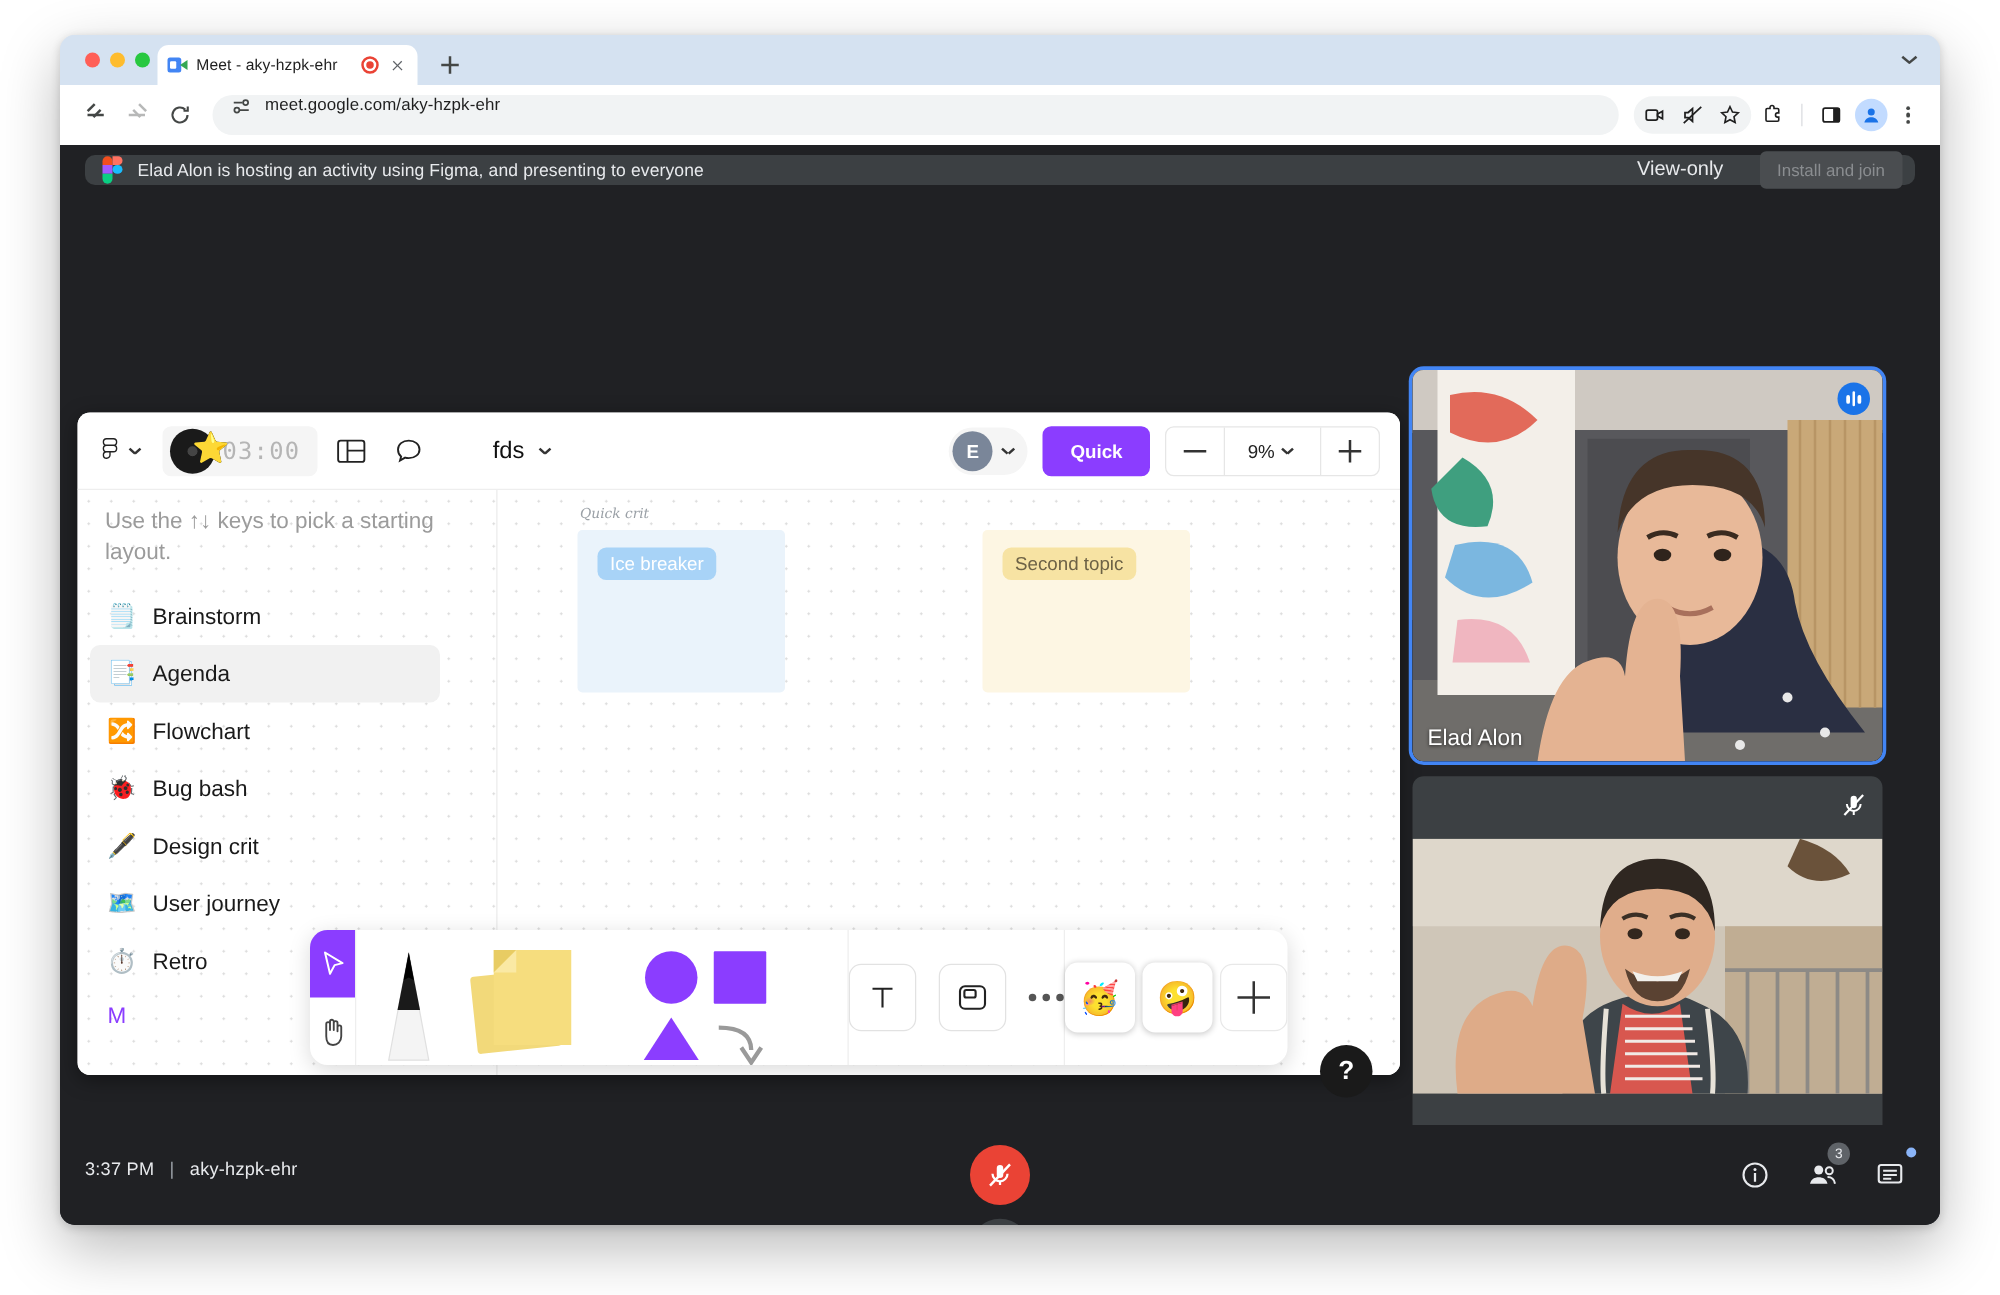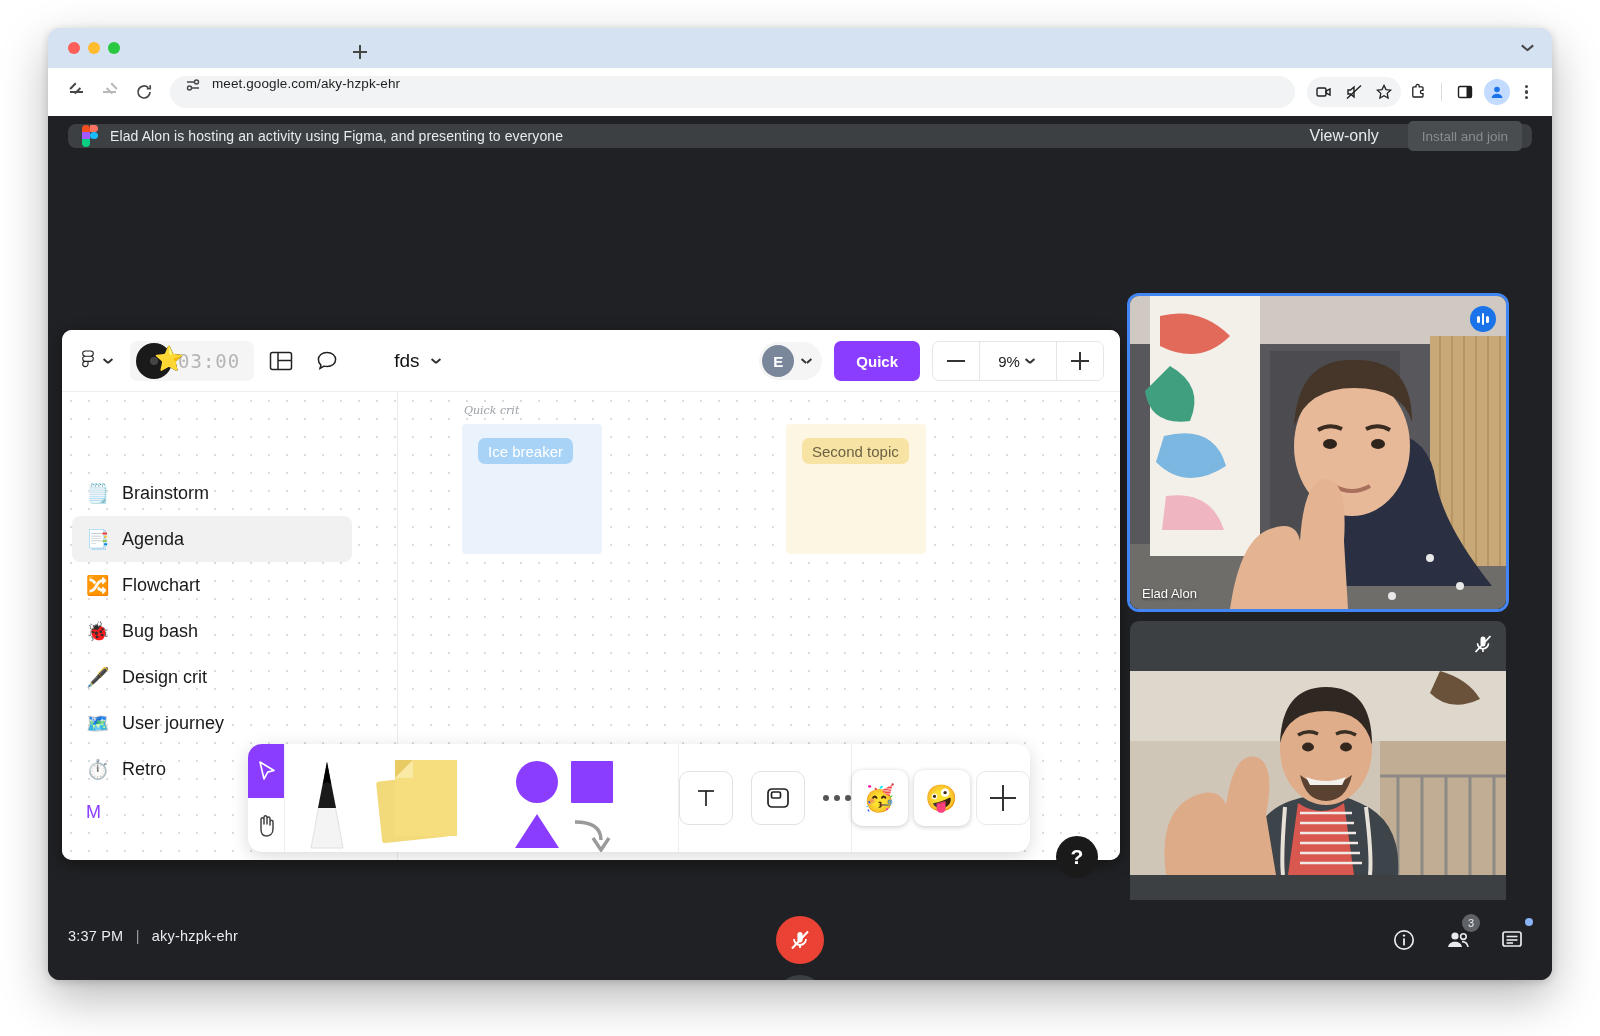--- a/index.html
+++ b/index.html
@@ -137,21 +137,21 @@
   .hint{position:absolute;left:22px;top:12px;width:290px;font-size:18px;color:#9b9b9b;line-height:1.38;}
   .tpl-list{position:absolute;left:10px;top:78px;width:280px;}
   .tpl{height:46px;display:flex;align-items:center;gap:14px;padding:0 14px;border-radius:8px;}
   .tpl.sel{background:#f1f1f1;}
   .tpl-emoji{font-size:19px;width:22px;text-align:center;}
   .tpl-label{font-size:18px;color:#1a1a1a;}
   .more-link{position:absolute;left:24px;top:410px;font-size:18px;color:#8b3dff;}
 
   .quick-sync{position:absolute;left:32px;top:12px;font-size:11px;color:#9aa0a6;
               font-family:"DejaVu Serif",serif;font-style:italic;}
-  .col{position:absolute;top:32px;width:140px;height:130px;border-radius:4px;}
+  .col{position:absolute;top:32px;width:166px;height:130px;border-radius:4px;}
   .col.c1{left:30px;background:#eaf3fb;}
   .col.c2{left:192px;background:#ecf6ee;}
   .col.c3{left:354px;background:#fdf6e3;}
   .chip{position:absolute;left:16px;top:14px;height:26px;border-radius:7px;display:flex;
         align-items:center;padding:0 10px;font-size:15px;}
   .chip.b{background:#a8d3f7;color:#fff;}
   .chip.g{background:#a9e3bd;color:#fff;}
   .chip.y{background:#f7e3a3;color:#6d6246;}
 
   
@@ -181,21 +181,21 @@
   .plus-ic{position:relative;width:26px;height:26px;}
   .plus-ic:before{content:"";position:absolute;left:0;top:12px;width:26px;height:2px;background:#333;}
   .plus-ic:after{content:"";position:absolute;left:12px;top:0;width:2px;height:26px;background:#333;}
 
   .help-fab{position:absolute;left:1008px;top:720px;width:42px;height:42px;border-radius:50%;
             background:#1a1a1a;color:#fff;display:flex;align-items:center;justify-content:center;
             font-size:21px;font-weight:600;}
 
   
   .tile{position:absolute;border-radius:8px;overflow:hidden;}
-  .tile-name{position:absolute;left:12px;bottom:8px;color:#fff;font-size:13px;
+  .tile-name{position:absolute;left:12px;bottom:8px;color:#fff;font-size:18px;
              text-shadow:0 1px 3px rgba(0,0,0,.7);}
   .tile1{left:1082px;top:180px;width:376px;height:313px;background:#000;
          box-shadow:0 0 0 3px #4285f4; border-radius:9px;}
   .tile2{left:1082px;top:505px;width:376px;height:311px;background:#3c4043;border-radius:9px;}
 
   .speak-badge{position:absolute;right:10px;top:10px;width:26px;height:26px;border-radius:50%;
                background:#1a73e8;display:flex;align-items:center;justify-content:center;gap:2px;}
   .speak-badge i{width:2.6px;background:#fff;border-radius:2px;display:block;}
   .mic-off{position:absolute;right:12px;top:12px;width:22px;height:22px;}
 
@@ -226,20 +226,31 @@
 <body>
 
 <div class="desktop">
  <div class="browser">
 
   <div class="tabstrip">
     <div class="traffic">
       <i class="t-red"></i>
       <i class="t-yel"></i>
       <i class="t-grn"></i>
+    </div>
+    <div class="tab">
+      <span class="favicon">
+        <span class="sq"></span>
+            <span class="tri"></span>
+      </span>
+      <span class="tab-title">Meet - aky-hzpk-ehr</span>
+      <span class="rec-dot">
+            <span></span>
+          </span>
+      <span class="tab-close"></span>
     </div>
     <div class="newtab"></div>
     <div class="win-chevron"></div>
   </div>
 
   <div class="urlbar">
     <span class="nav-btn arrow-l"></span>
     <span class="nav-btn arrow-r"></span>
     <span class="nav-btn reload">
       <svg width="18" height="18" viewBox="0 0 18 18">
@@ -371,20 +382,21 @@
             <span class="zg-btn">
                   <span class="plus-h"></span>
                 </span>
           </span>
         </div>
       </div>
 
       <div class="fig-canvas">
         <div class="canvas-split"></div>
 
+        <div class="hint">Use the ↑↓ keys to pick a starting layout.</div>
 
         <div class="tpl-list">
           <div class="tpl">
             <span class="tpl-emoji">🗒️</span>
             <span class="tpl-label">Brainstorm</span>
           </div>
           <div class="tpl sel">
             <span class="tpl-emoji">📑</span>
             <span class="tpl-label">Agenda</span>
           </div>

